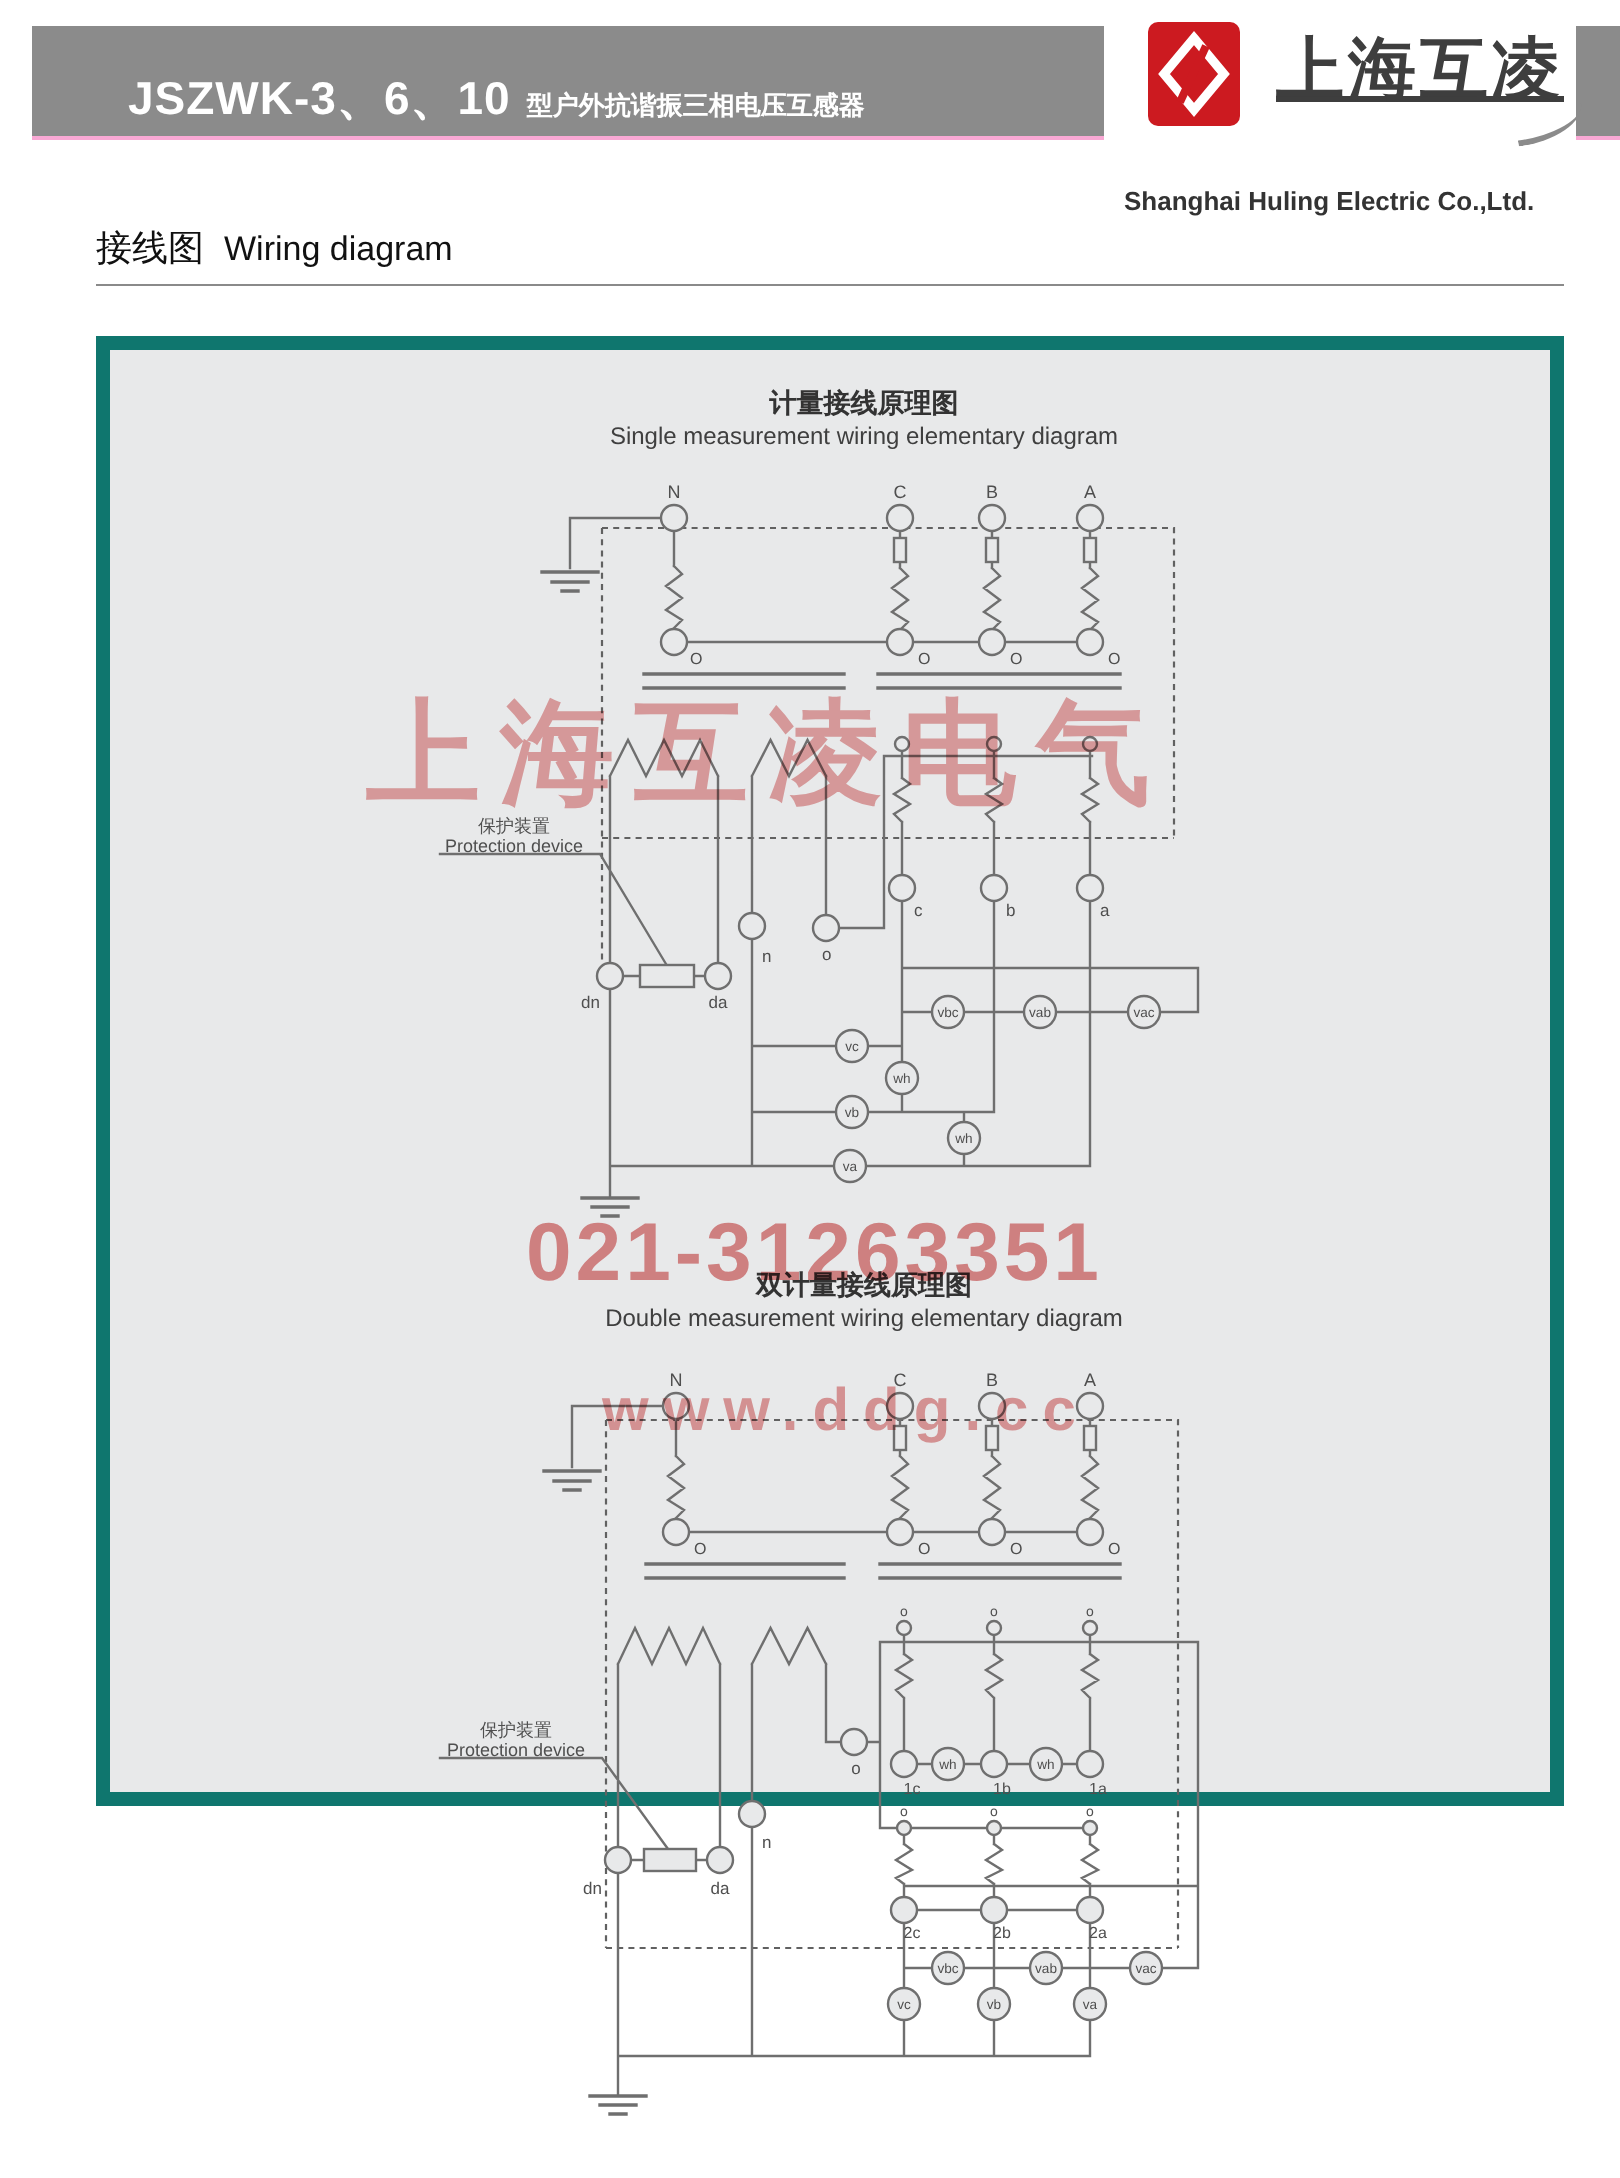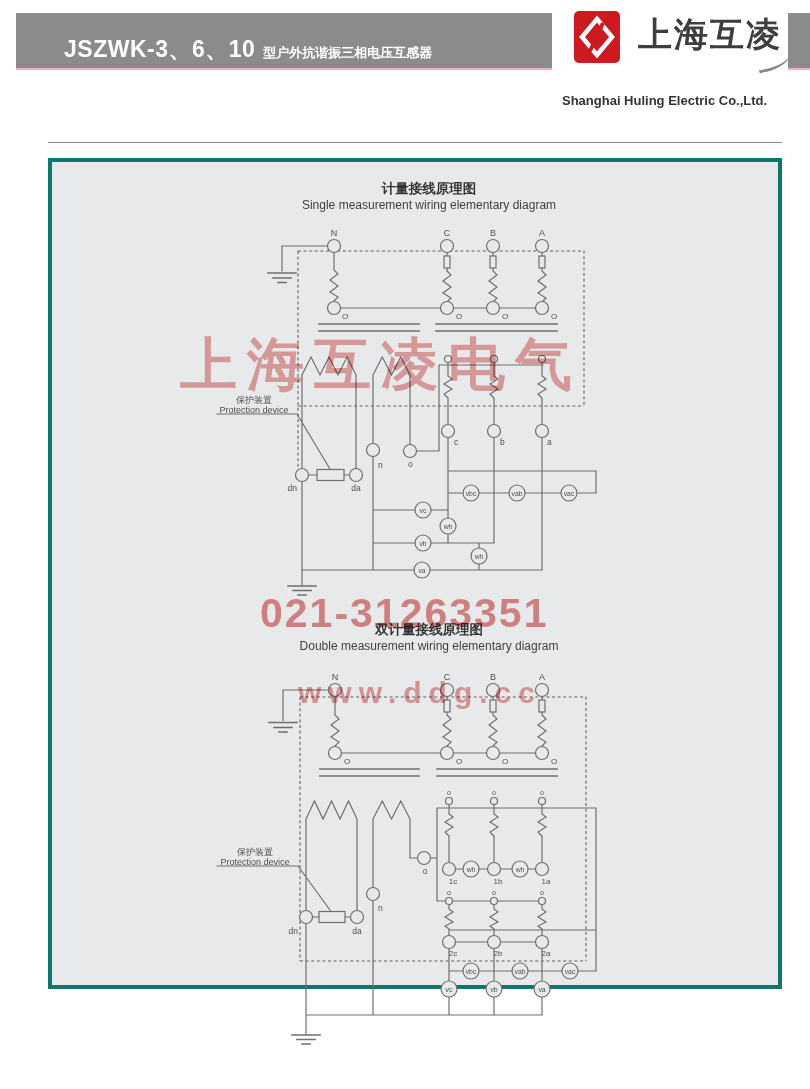--- a/index.html
+++ b/index.html
@@ -7,34 +7,34 @@
 
   
   .band{position:absolute;left:16px;top:13px;width:810px;height:57px;background:#8b8b8b;
         border-bottom:2px solid #f9a8d4;color:#fff;box-sizing:border-box;padding:21px 0 0 48px;}
   .model{font-size:23px;font-weight:bold;letter-spacing:0.5px;}
   .model-desc{font-size:13px;font-weight:bold;margin-left:8px;}
   .band-sub{font-size:15px;font-weight:bold;margin-top:3px;letter-spacing:0.2px;}
   .logo-panel{position:absolute;left:552px;top:0;width:236px;height:92px;background:#fff;
         border-radius:0 0 0 20px;z-index:2;}
   .logo-mark{position:absolute;left:22px;top:11px;width:46px;height:52px;background:#cc1a20;border-radius:5px;}
-  .brand-cn{position:absolute;left:86px;top:12px;font-size:34px;font-weight:bold;color:#3e3e3e;letter-spacing:2px;white-space:nowrap;}
+  .brand-cn{position:absolute;left:86px;top:12px;font-size:34px;font-weight:bold;color:#3e3e3e;letter-spacing:2px;white-space:nowrap;text-decoration:underline;}
   .brand-en{position:absolute;left:10px;top:63px;width:226px;font-size:13px;font-weight:bold;color:#333;white-space:nowrap;margin-top:30px;}
   .swoosh{position:absolute;left:206px;top:54px;width:34px;height:14px;border-bottom:3px solid #8b8b8b;
         border-radius:0 0 100% 0;transform:rotate(-8deg);}
 
   
   .section-head{position:absolute;left:48px;top:112px;color:#111;white-space:nowrap;}
   .sh-cn{font-size:18px;}
   .sh-en{font-size:17px;margin-left:10px;}
   .sh-rule{position:absolute;left:48px;top:142px;width:734px;border-top:1px solid #8a8a8a;}
 
   
-  .diagram-box{position:absolute;left:48px;top:158px;width:734px;height:831px;background:#e8e9ea;
-        border:4px solid #0f766e;box-sizing:border-box;}
+  .diagram-box{position:absolute;left:48px;top:168px;width:734px;height:735px;background:#e8e9ea;
+        border:7px solid #0f766e;box-sizing:border-box;}
   .diagram-box svg{position:absolute;left:0;top:0;}
 
   svg .ln{stroke:#6f6f6f;stroke-width:1.2;fill:none;stroke-linecap:square;}
   svg .thk{stroke-width:1.7;}
   svg .dsh{stroke:#616161;stroke-width:1.1;fill:none;stroke-dasharray:3 2.6;}
   svg .nd{fill:#e8e9ea;stroke:#6f6f6f;stroke-width:1.2;}
   svg text{font-family:"Liberation Sans",sans-serif;fill:#4f4f4f;stroke:none;}
   .t9{font-size:9px;} .t85{font-size:8.5px;} .t8{font-size:8px;} .t7{font-size:7px;}
   .mt{font-size:6.8px;text-anchor:middle;}
   .am{text-anchor:middle;} .ae{text-anchor:end;}
@@ -65,20 +65,23 @@
       <svg width="46" height="52" viewBox="0 0 46 52">
         <path d="M23 8 L38 26 L23 44 L8 26 Z" fill="none" stroke="#fff" stroke-width="4.5"></path>
         <path d="M29 12 L16 40" stroke="#cc1a20" stroke-width="4"></path>
       </svg>
     </div>
     <div class="brand-cn">上海互凌</div>
     <div class="brand-en">Shanghai Huling Electric Co.,Ltd.</div>
     <div class="swoosh"></div>
   </div>
 
+  <div class="section-head">
+    <span class="sh-cn">接线图</span><span class="sh-en">Wiring diagram</span>
+  </div>
   <div class="sh-rule"></div>
 
   <div class="diagram-box">
 
     <svg width="734" height="916" viewBox="48 158 734 916">
 
       <g>
         <text x="425" y="189" class="dttl">计量接线原理图</text>
         <text x="425" y="205" class="dsub">Single measurement wiring elementary diagram</text>
 

